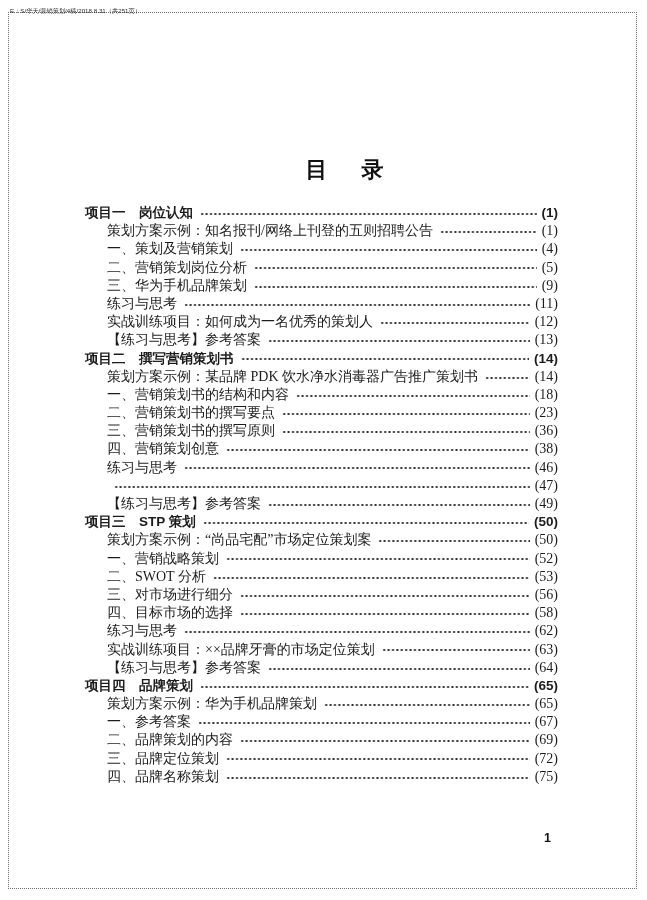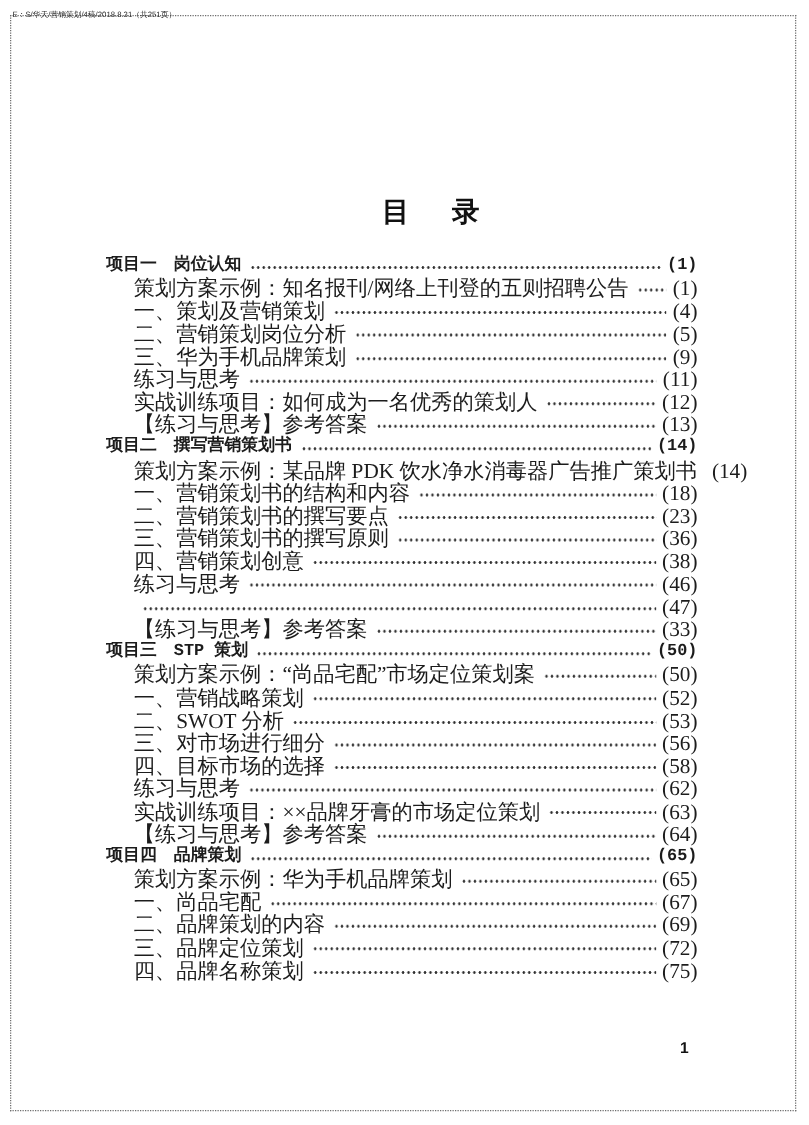--- a/index.html
+++ b/index.html
@@ -44,27 +44,26 @@
   .toc {
     position: absolute;
     left: 85px; top: 204px;
     width: 473px;
   }
   .toc-row {
     display: flex;
     align-items: baseline;
     height: 18.2px;
     line-height: 18.2px;
-    font-size: 17px;
+    font-size: 14px;
   }
   .toc-row[data-level="0"] {
-    font-family: Liberation Mono, monospace;
+    font-family: Liberation Sans, sans-serif;
     font-weight: bold;
     font-size: 13.5px;
-    align-items: flex-end;
   }
   .toc-row[data-level="1"] { padding-left: 22px; }
   .toc-label { white-space: nowrap; }
   .toc-dots {
     flex: 1;
     align-self: stretch;
     margin: 0 5px 0 7px;
     background-image: radial-gradient(circle, #2e2e2e 0.9px, rgba(0,0,0,0) 1.25px);
     background-size: 4.4px 4.4px;
     background-repeat: repeat-x;
@@ -166,21 +165,21 @@
       <span class="toc-dots"></span>
       <span class="toc-page">(46)</span>
     </div>
       <div class="toc-row" data-level="1">
       <span class="toc-dots"></span>
       <span class="toc-page">(47)</span>
     </div>
       <div class="toc-row" data-level="1">
       <span class="toc-label">【练习与思考】参考答案</span>
       <span class="toc-dots"></span>
-      <span class="toc-page">(33)</span>
+      <span class="toc-page">(49)</span>
     </div>
       <div class="toc-row" data-level="0">
       <span class="toc-label">项目三　STP 策划</span>
       <span class="toc-dots"></span>
       <span class="toc-page">(50)</span>
     </div>
       <div class="toc-row" data-level="1">
       <span class="toc-label">策划方案示例：“尚品宅配”市场定位策划案</span>
       <span class="toc-dots"></span>
       <span class="toc-page">(50)</span>
@@ -224,21 +223,21 @@
       <span class="toc-label">项目四　品牌策划</span>
       <span class="toc-dots"></span>
       <span class="toc-page">(65)</span>
     </div>
       <div class="toc-row" data-level="1">
       <span class="toc-label">策划方案示例：华为手机品牌策划</span>
       <span class="toc-dots"></span>
       <span class="toc-page">(65)</span>
     </div>
       <div class="toc-row" data-level="1">
-      <span class="toc-label">一、尚品宅配</span>
+      <span class="toc-label">一、参考答案</span>
       <span class="toc-dots"></span>
       <span class="toc-page">(67)</span>
     </div>
       <div class="toc-row" data-level="1">
       <span class="toc-label">二、品牌策划的内容</span>
       <span class="toc-dots"></span>
       <span class="toc-page">(69)</span>
     </div>
       <div class="toc-row" data-level="1">
       <span class="toc-label">三、品牌定位策划</span>

